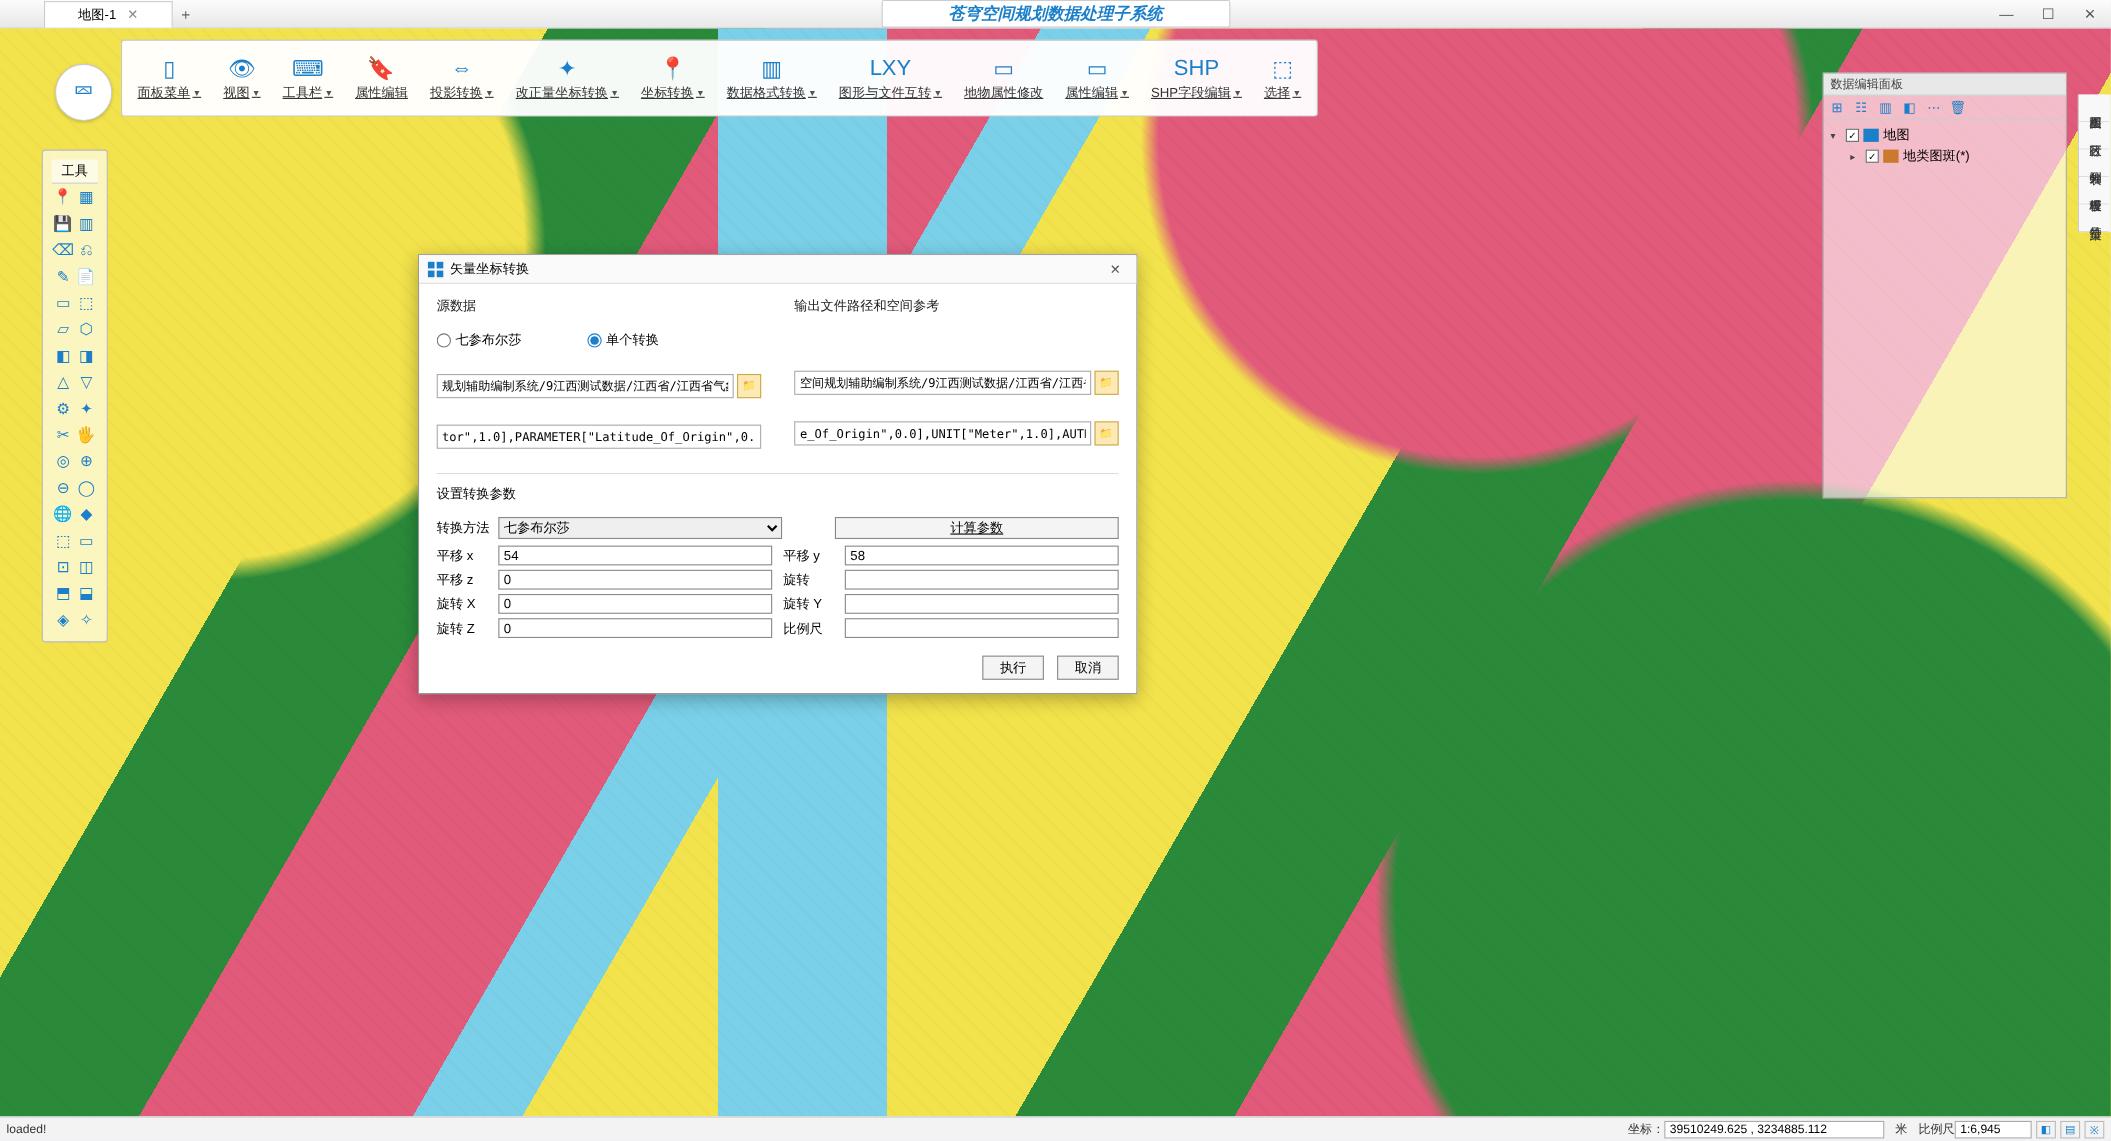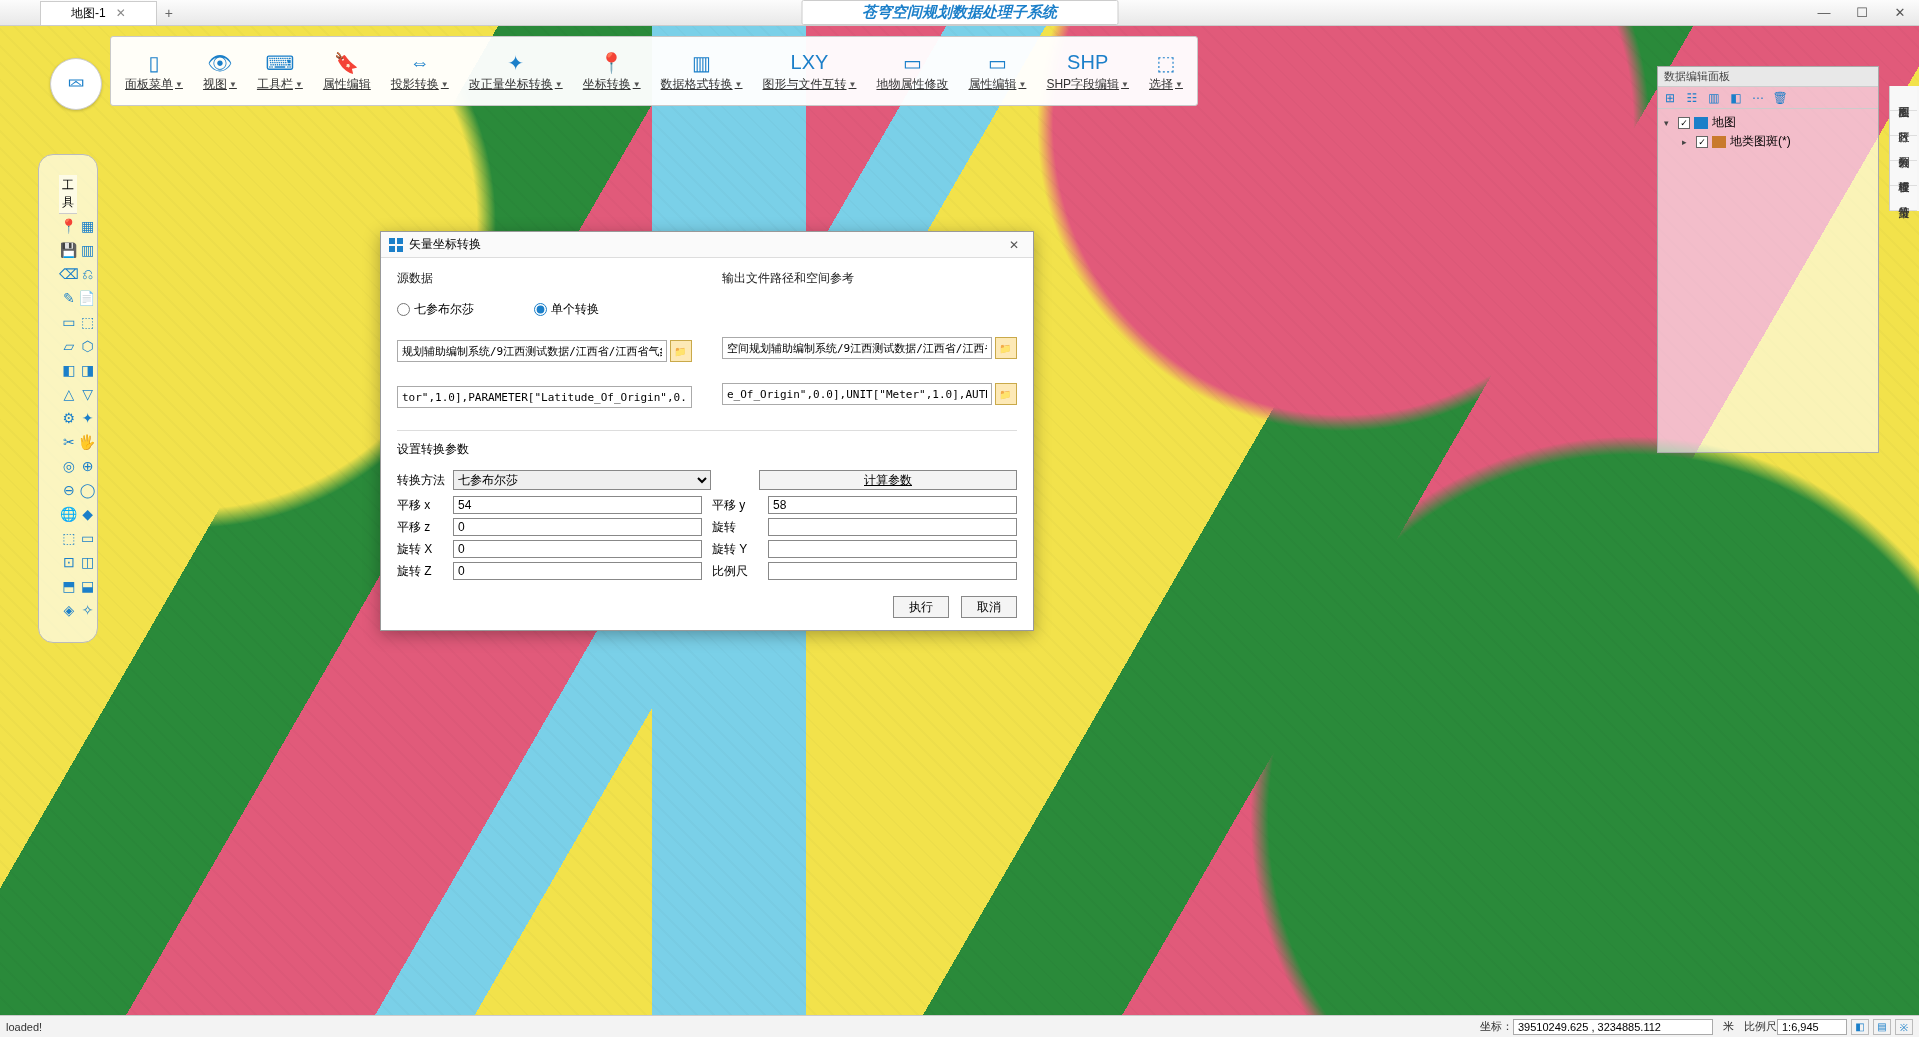--- a/index.html
+++ b/index.html
@@ -34,21 +34,21 @@
 .ribbon-item { display:flex; flex-direction:column; align-items:center; justify-content:center; padding:4px 10px; cursor:pointer; min-width:54px; }
 .ribbon-icon { width:26px; height:26px; display:flex; align-items:center; justify-content:center; color:#1b7fc9; font-size:20px; }
 .ribbon-label { font-size:12px; color:#333; display:flex; align-items:center; gap:2px;text-decoration:underline; }
 .ribbon-label .caret { font-size:8px; color:#555; }
 
 
 .compass { position:absolute; top:32px; left:50px; width:52px; height:52px; border-radius:50%; background:#fff; border:1px solid #ccc; display:flex; align-items:center; justify-content:center; z-index:6; box-shadow:0 1px 3px rgba(0,0,0,0.2); }
 .compass-icon { color:#1b7fc9; font-size:24px; }
 
 
-.tool-palette { position:absolute; top:128px; left:38px; width:60px; background:rgba(255,255,255,0.65); border:1px solid #bbb; border-radius:15px; z-index:5; padding:20px; }
+.tool-palette { position:absolute; top:110px; left:38px; width:60px; background:rgba(255,255,255,0.65); border:1px solid #bbb; border-radius:3px; z-index:5; padding:8px; }
 .tool-title { font-size:12px; text-align:center; padding:2px 0; border-bottom:1px solid #ccc; background:rgba(255,255,255,0.6); }
 .tool-grid { display:grid; grid-template-columns:1fr 1fr; gap:0; }
 .tool-cell { height:24px; display:flex; align-items:center; justify-content:center; cursor:pointer; color:#1b7fc9; font-size:14px; }
 
 
 .layer-panel { position:absolute; top:40px; right:40px; width:222px; height:387px; background:rgba(255,255,255,0.60); border:1px solid #aaa; z-index:5; }
 .layer-header { height:20px; background:#e8e8e8; font-size:11px; padding:2px 6px; color:#444; border-bottom:1px solid #ccc; }
 .layer-toolbar { height:22px; display:flex; align-items:center; gap:6px; padding:0 4px; border-bottom:1px solid #ccc; }
 .layer-toolbar span { width:16px; height:16px; color:#1b7fc9; font-size:12px; display:flex; align-items:center; justify-content:center; cursor:pointer; }
 .layer-tree { padding:4px 6px; font-size:12px; }

